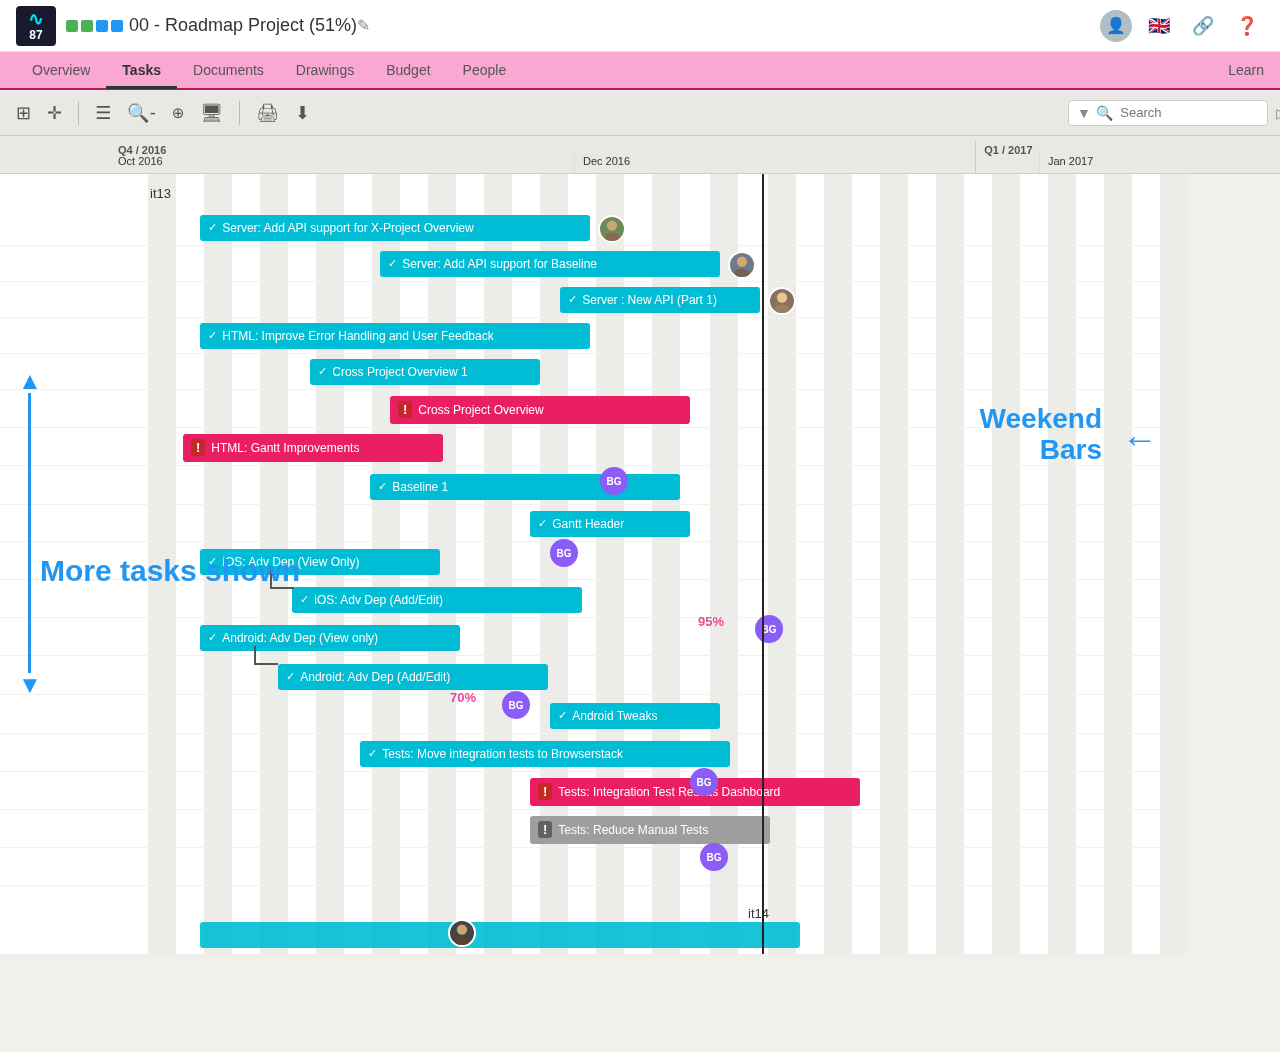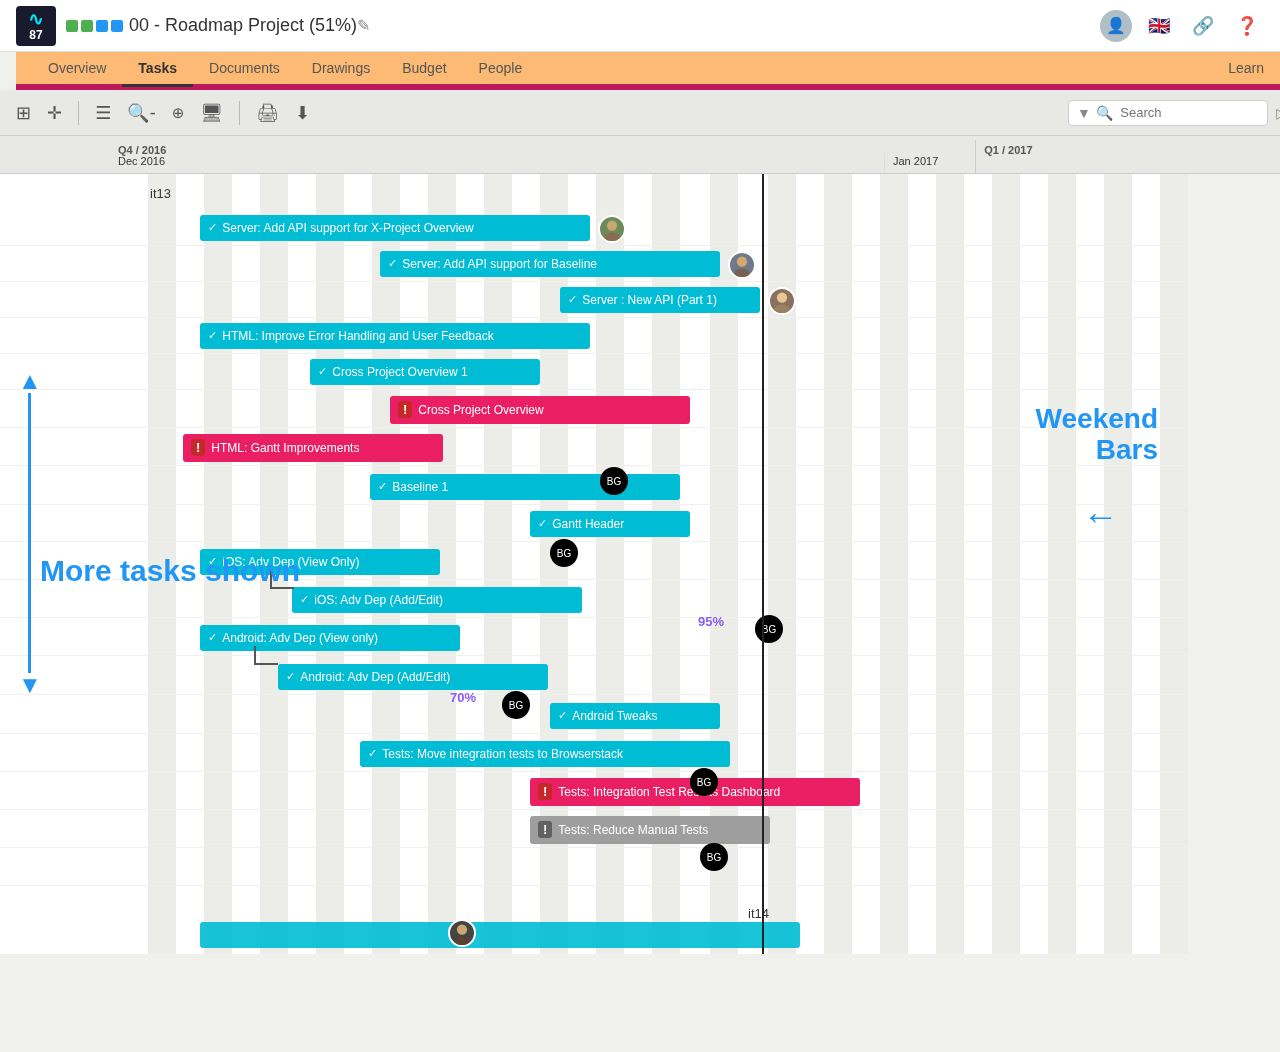--- a/index.html
+++ b/index.html
@@ -20,22 +20,22 @@
     .logo-dots { display: flex; gap: 3px; margin-right: 6px; }
     .logo-dot { width: 12px; height: 12px; background: #4caf50; border-radius: 2px; }
     .logo-dot:nth-child(3), .logo-dot:nth-child(4) { background: #2196f3; }
     .project-title { font-size: 18px; font-weight: 500; color: #333; margin-right: 0; }
     .edit-icon { color: #888; font-size: 16px; cursor: pointer; }
     .top-right { margin-left: auto; display: flex; align-items: center; gap: 12px; }
     .top-right-icon { width: 32px; height: 32px; border-radius: 50%; background: #ddd; display: flex; align-items: center; justify-content: center; cursor: pointer; }
 
     
     .nav-tabs {
-      display: flex; align-items: center; background: #fdba74;
-      padding: 0 16px; border-bottom: 6px solid #be185d; height: 38px; margin-left: 16px;
+      display: flex; align-items: center; background: #f9a8d4;
+      padding: 0 16px; border-bottom: 2px solid #be185d; height: 38px;
     }
     .nav-tab {
       padding: 8px 16px; font-size: 14px; color: #555; cursor: pointer;
       border-bottom: 3px solid transparent; margin-bottom: -2px;
     }
     .nav-tab.active { font-weight: bold; color: #333; border-bottom: 3px solid #333; }
     .nav-learn { margin-left: auto; font-size: 14px; color: #555; }
 
     
     .toolbar {
@@ -109,31 +109,31 @@
     .bar-warn { margin-right: 5px; font-size: 13px; background: #e53935; border-radius: 3px; padding: 1px 4px; }
 
     
     .avatar-circle {
       width: 28px; height: 28px; border-radius: 50%; position: absolute;
       z-index: 3; border: 2px solid #fff;
       background: #888; display: flex; align-items: center; justify-content: center;
       font-size: 10px; color: #fff; font-weight: bold; overflow: hidden;
     }
     .avatar-bg {
-      background: #000000; width: 28px; height: 28px; border-radius: 50%;
+      background: #8b5cf6; width: 28px; height: 28px; border-radius: 50%;
       position: absolute; z-index: 3;
       display: flex; align-items: center; justify-content: center;
-      font-size: 10px; color: #fff; font-weight: normal;
+      font-size: 10px; color: #fff; font-weight: bold;
     }
 
     
     .pct-label {
       position: absolute; font-size: 13px; font-weight: bold; z-index: 3;
     }
-    .pct-red { color: #8b5cf6; text-align: right; }
+    .pct-red { color: #ec4899; text-align: right; }
 
     
     .iter-label {
       position: absolute; font-size: 13px; color: #333; font-weight: 500; z-index: 3;
     }
 
     
     .annotation {
       position: absolute; font-size: 30px; font-weight: bold; color: #2196f3;
       z-index: 10; line-height: 1.1;
@@ -143,21 +143,21 @@
     .more-tasks-arrow {
       position: absolute; left: 18px; color: #2196f3; z-index: 10;
       display: flex; flex-direction: column; align-items: center;
     }
     .arrow-line { width: 3px; background: #2196f3; }
     .arrow-head { font-size: 24px; color: #2196f3; line-height: 1; }
 
     
     .weekend-annotation {
       position: absolute; right: 30px; top: 230px; z-index: 20;
-      display: flex; align-items: center; gap: 25px; flex-direction: column;
+      display: flex; align-items: center; gap: 12px;
     }
     .weekend-annotation-text {
       font-size: 28px; font-weight: bold; color: #2196f3; text-align: right; line-height: 1.1;
     }
   </style>
 </head>
 <body>
 
 <div class="top-bar">
   <div class="logo-box">
@@ -208,20 +208,21 @@
     <span style="color:#888; font-size:14px;">▷</span>
   </div>
 </div>
 
 <div class="timeline-header" style="padding-top:4px;">
   <div style="display:flex; width:100%; padding: 0 16px 0 110px;">
     <div class="tl-quarter" style="flex:2.5;">Q4 / 2016</div>
     <div class="tl-quarter" style="flex:0.8; border-right:none;">Q1 / 2017</div>
   </div>
   <div class="tl-month-row" style="padding-left:110px;">
+    <div class="tl-month" style="flex:1.2;">Oct 2016</div>
     <div class="tl-month" style="flex:1.2;">Dec 2016</div>
     <div class="tl-month" style="flex:0.6; border-right:none;">Jan 2017</div>
   </div>
 </div>
 
 <div class="gantt-area" style="position:relative; height:780px; overflow:hidden;">
 
   <div class="weekend-bars" style="left:0;right:0;">
     <div class="weekend-bar" style="left:148px; width:28px;"></div>
     <div class="weekend-bar" style="left:204px; width:28px;"></div>

